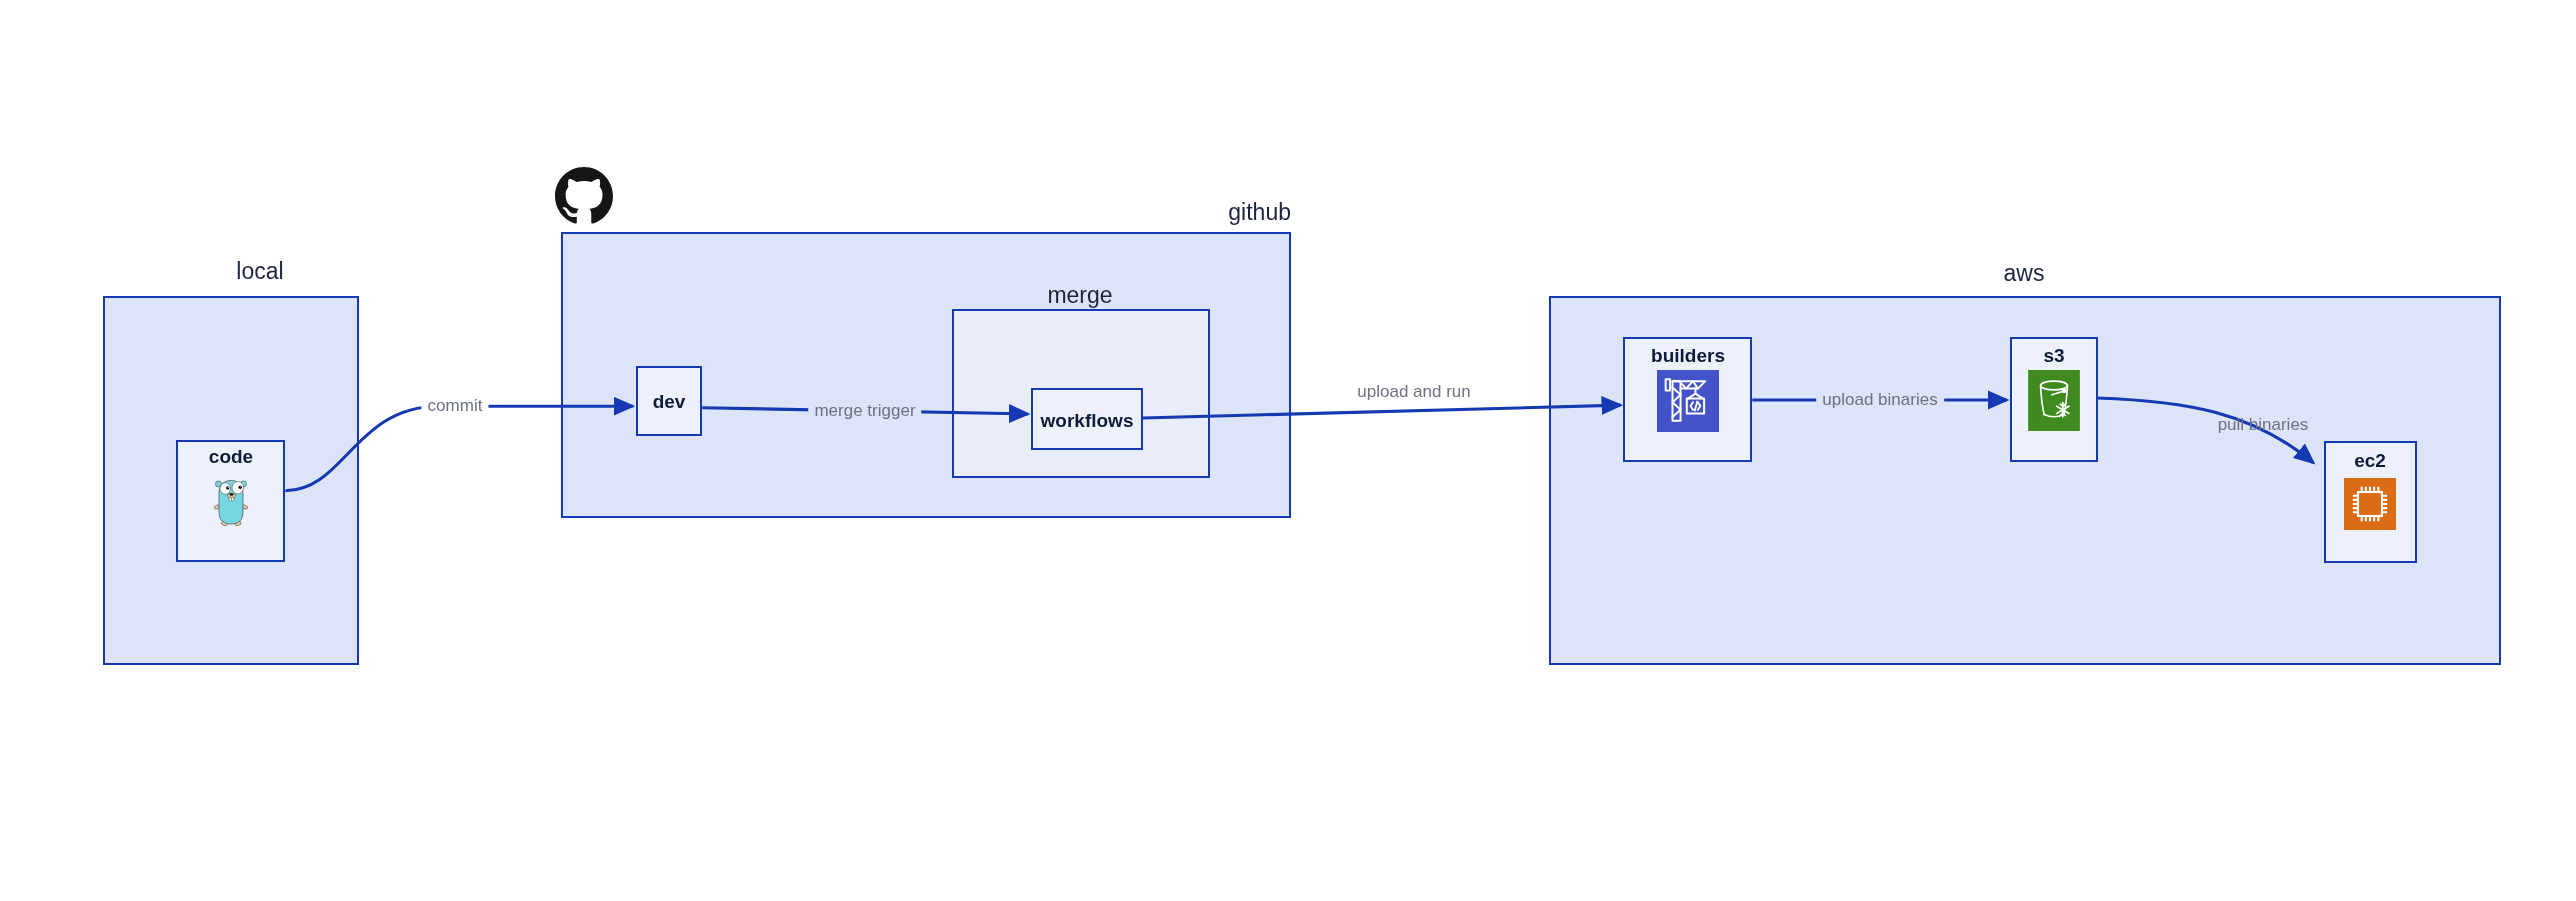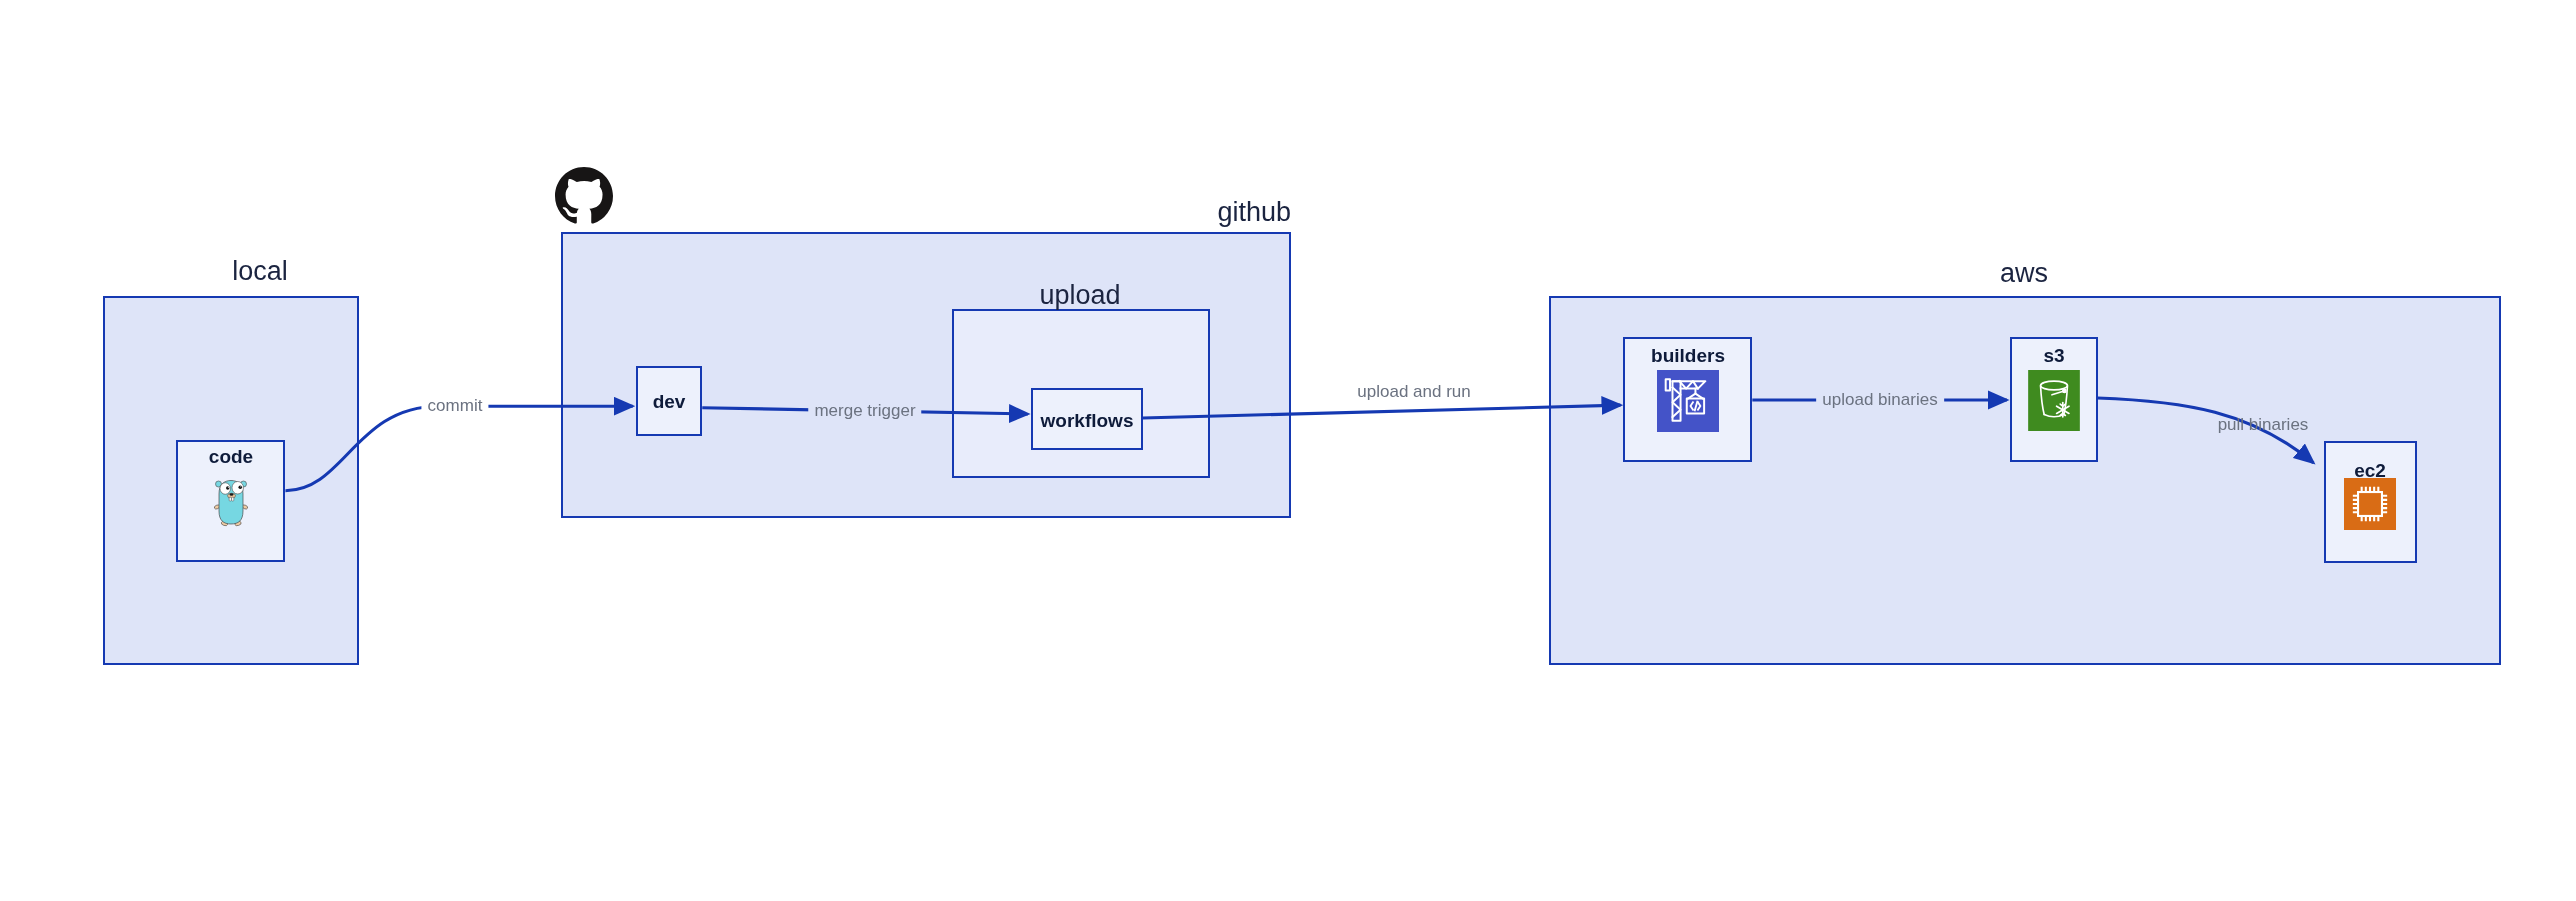--- a/index.html
+++ b/index.html
@@ -26,21 +26,21 @@
     position:absolute;
     background:#edf1fc;
     border:2.6px solid #1539b2;
     box-sizing:border-box;
   }
 
   
   .container-label {
     position:absolute;
     transform:translate(-50%,-50%);
-    font-size:27px; line-height:1;
+    font-size:23px; line-height:1;
     color:#1b2440;
     white-space:nowrap;
   }
   .container-label.right-anchored {
     transform:translate(0,-50%);
   }
   .node-label {
     position:absolute;
     transform:translate(-50%,-50%);
     font-size:19px; font-weight:bold; line-height:1;
@@ -80,42 +80,42 @@
 
 <div id="canvas">
 
   <div class="container-box" style="left:103px; top:296px; width:256px; height:369px;"></div>
   <div class="container-box" style="left:561px; top:232px; width:730px; height:286px;"></div>
   <div class="container-box master-box" style="left:952px; top:309px; width:258px; height:169px;"></div>
   <div class="container-box" style="left:1549px; top:296px; width:952px; height:369px;"></div>
 
   <div class="container-label" style="left:231px; top:271px;margin-left:29px;">local</div>
   <div class="container-label right-anchored" style="right:1313px; top:212px; text-align:right;">github</div>
-  <div class="container-label" style="left:1080px; top:295px;">upload</div>
+  <div class="container-label" style="left:1080px; top:295px;">merge</div>
   <div class="container-label" style="left:2024px; top:273px;">aws</div>
 
   <div class="abs icon" style="left:555px; top:167px; width:58px; height:58px;">
     <svg width="58" height="58" viewBox="0 0 16 16">
       <path fill="#171515" d="M8 0C3.58 0 0 3.58 0 8c0 3.54 2.29 6.53 5.47 7.59.4.07.55-.17.55-.38 0-.19-.01-.82-.01-1.49-2.01.37-2.53-.49-2.69-.94-.09-.23-.48-.94-.82-1.13-.28-.15-.68-.52-.01-.53.63-.01 1.08.58 1.23.82.72 1.21 1.87.87 2.33.66.07-.52.28-.87.51-1.07-1.78-.2-3.64-.89-3.64-3.95 0-.87.31-1.59.82-2.15-.08-.2-.36-1.02.08-2.12 0 0 .67-.21 2.2.82.64-.18 1.32-.27 2-.27s1.36.09 2 .27c1.53-1.04 2.2-.82 2.2-.82.44 1.1.16 1.92.08 2.12.51.56.82 1.27.82 2.15 0 3.07-1.87 3.75-3.65 3.95.29.25.54.73.54 1.48 0 1.07-.01 1.93-.01 2.2 0 .21.15.46.55.38A8.01 8.01 0 0 0 16 8c0-4.42-3.58-8-8-8z"></path>
     </svg>
   </div>
 
   <div class="node-box" style="left:176px; top:440px; width:109px; height:122px;"></div>
   <div class="node-box" style="left:636px; top:366px; width:66px; height:70px;"></div>
   <div class="node-box" style="left:1031px; top:388px; width:112px; height:62px;"></div>
   <div class="node-box" style="left:1623px; top:337px; width:129px; height:125px;"></div>
   <div class="node-box" style="left:2010px; top:337px; width:88px; height:125px;"></div>
   <div class="node-box" style="left:2324px; top:441px; width:93px; height:122px;"></div>
 
   <div class="node-label" style="left:231px; top:456px;">code</div>
   <div class="node-label" style="left:669px; top:401px;">dev</div>
   <div class="node-label" style="left:1087px; top:420px;">workflows</div>
   <div class="node-label" style="left:1688px; top:355px;">builders</div>
   <div class="node-label" style="left:2054px; top:355px;">s3</div>
-  <div class="node-label" style="left:2370px; top:470px;">ec2</div>
+  <div class="node-label" style="left:2370px; top:460px;">ec2</div>
 
   <div class="abs icon" style="left:211px; top:475px; width:40px; height:52px;">
     <svg width="40" height="52" viewBox="0 0 80 100">
       <ellipse cx="12" cy="62" rx="5.5" ry="3.6" fill="#efcba3" stroke="#4a4a4a" stroke-width="1.2" transform="rotate(-25 12 62)"></ellipse>
       <ellipse cx="68" cy="62" rx="5.5" ry="3.6" fill="#efcba3" stroke="#4a4a4a" stroke-width="1.2" transform="rotate(25 68 62)"></ellipse>
       <ellipse cx="27" cy="95" rx="6.5" ry="4" fill="#efcba3" stroke="#4a4a4a" stroke-width="1.2" transform="rotate(18 27 95)"></ellipse>
       <ellipse cx="54" cy="95" rx="6.5" ry="4" fill="#efcba3" stroke="#4a4a4a" stroke-width="1.2" transform="rotate(-18 54 95)"></ellipse>
       <circle cx="15" cy="16" r="6" fill="#76d7e2" stroke="#4a4a4a" stroke-width="1.2"></circle>
       <circle cx="65" cy="16" r="6" fill="#76d7e2" stroke="#4a4a4a" stroke-width="1.2"></circle>
       <path d="M16 36 C16 16 27 9 40 9 C53 9 64 16 64 36 L64 70 C64 89 55 96 40 96 C25 96 16 89 16 70 Z" fill="#76d7e2" stroke="#4a4a4a" stroke-width="1.4"></path>

